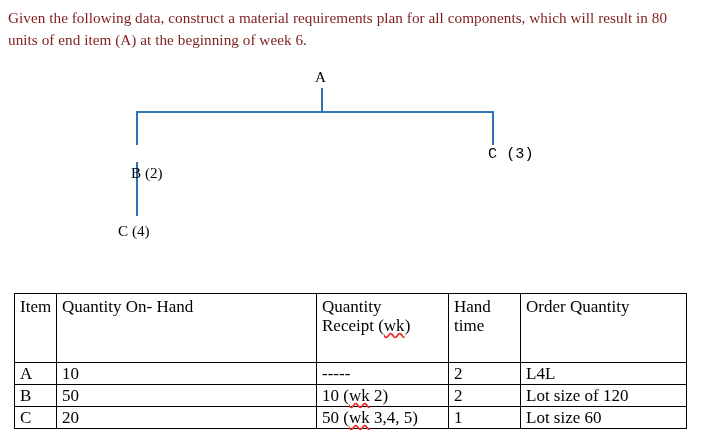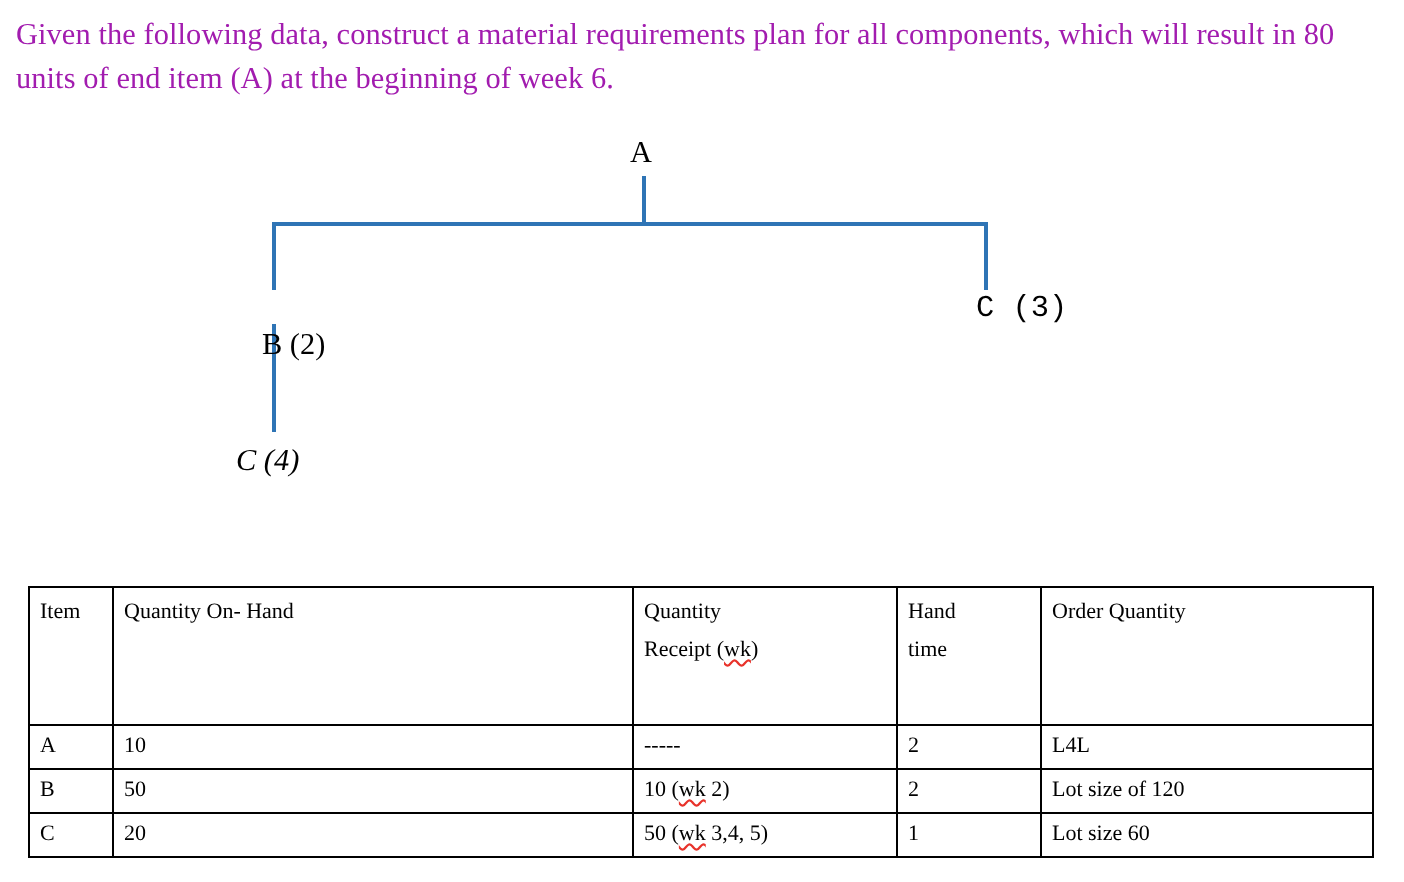--- a/index.html
+++ b/index.html
@@ -18,21 +18,21 @@
   }
 
   
   .prompt {
     position: absolute;
     left: 8px;
     top: 7px;
     width: 678px;
     font-size: 15.2px;
     line-height: 22px;
-    color: #a21caf;
+    color: #7f1d1d;
     letter-spacing: 0.05px;
   }
 
   
   .tree {
     position: absolute;
     left: 0;
     top: 0;
     width: 702px;
     height: 260px;
@@ -40,21 +40,21 @@
   .tree-label {
     position: absolute;
     font-size: 15.2px;
     line-height: 17px;
     white-space: nowrap;
     color: #000;
   }
   .node-a    { left: 315px; top: 68px; }
   .node-b    { left: 131px; top: 164px; }
   .node-c3   { left: 488px; top: 146px; font-family: Liberation Mono, monospace; }
-  .node-c4   { left: 118px; top: 222px; font-style: italic; }
+  .node-c4   { left: 118px; top: 222px; }
 
   .tree-line {
     position: absolute;
     background: #2e74b5;
   }
   .v-line { width: 1.6px; }
   .h-line { height: 1.6px; }
 
   
   .line-a-stem  { left: 321px; top: 88px;  height: 25px; }
@@ -68,21 +68,21 @@
   .line-c4-drop { left: 136px; top: 162px; height: 54px; }
 
   
   .data-table {
     position: absolute;
     left: 14px;
     top: 293px;
     width: 672px;
     border-collapse: collapse;
     table-layout: fixed;
-    font-size: 11px;
+    font-size: 17px;
     color: #000;
   }
   .data-table th,
   .data-table td {
     border: 1.3px solid #000000;
     text-align: left;
     vertical-align: top;
     font-weight: normal;
     padding: 3px 0 3px 5px;
     line-height: 19px;

